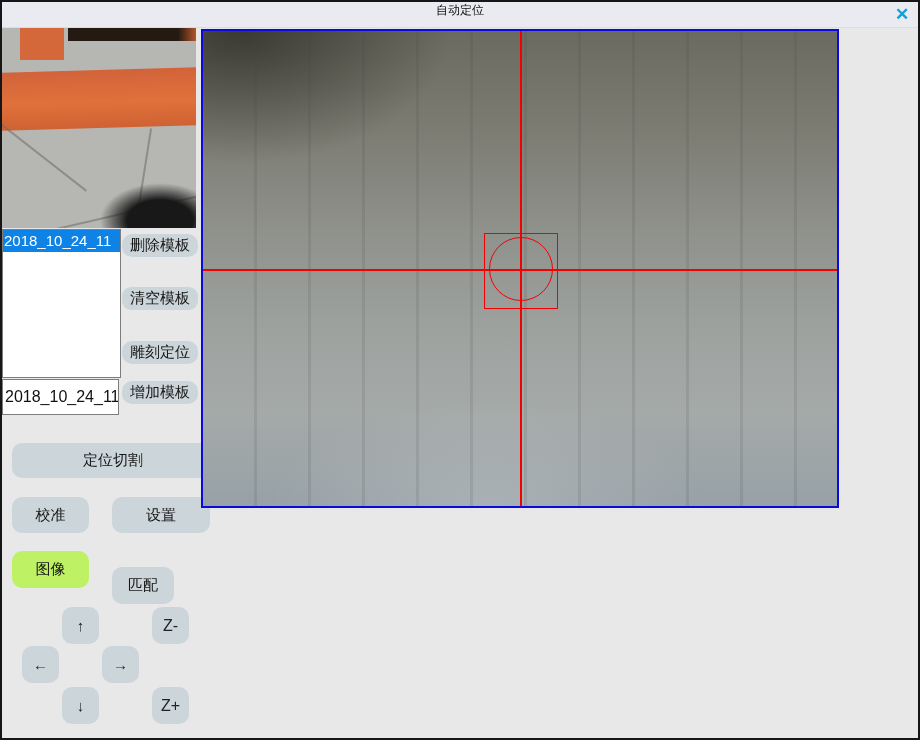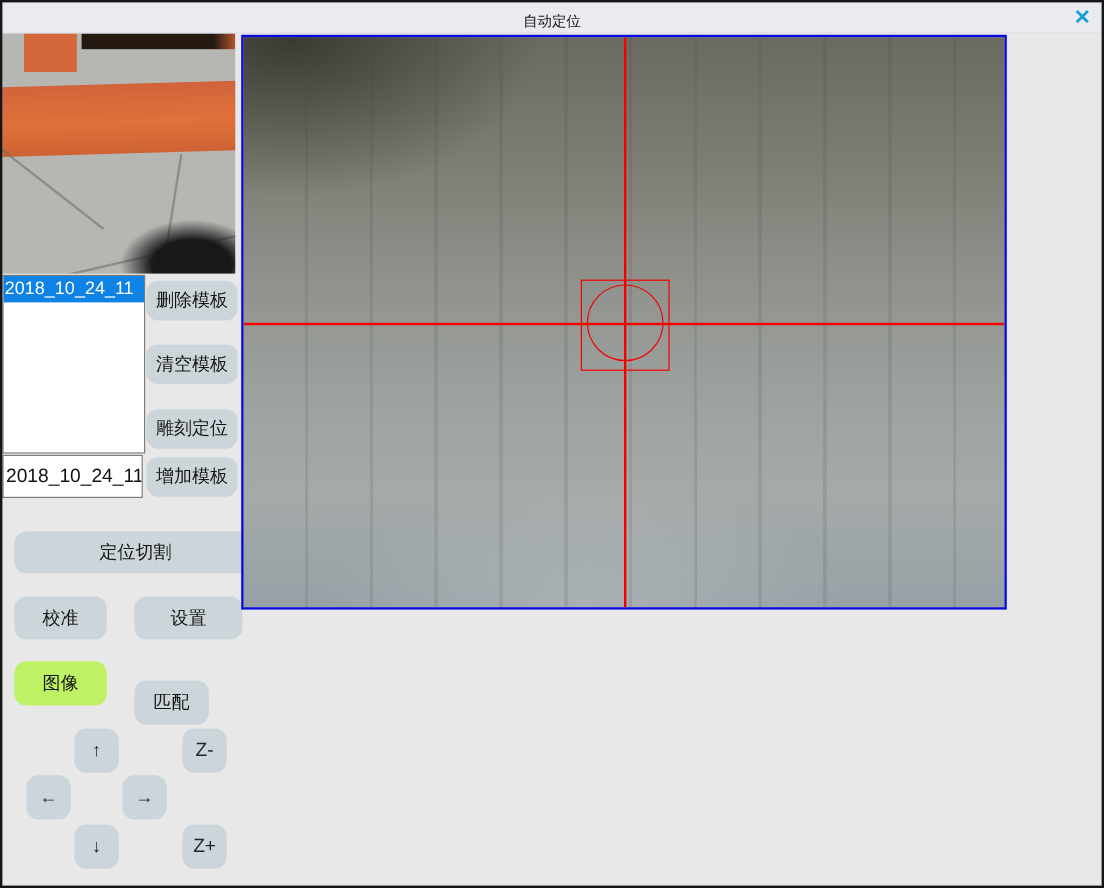--- a/index.html
+++ b/index.html
@@ -11,21 +11,21 @@
     overflow:hidden;
   }
   .window-border {
     position:absolute; left:0; top:0; width:916px; height:736px;
     border:2px solid #161616; pointer-events:none; z-index:50;
   }
   
   .titlebar {
     position:absolute; left:2px; top:2px; width:916px; height:25px;
     background:#eaeaf1; border-bottom:1px solid #dcdce4;
-    display:flex; align-items:flex-end; justify-content:center;
+    display:flex; align-items:flex-start; justify-content:center;
     font-size:12px; color:#111;
   }
   .close-btn {
     position:absolute; right:7px; top:4px; width:22px; height:20px;
     display:flex; align-items:center; justify-content:center;
     color:#14a0d4; font-weight:bold; font-size:17px; cursor:pointer;
   }
   
   .thumb {
     position:absolute; left:2px; top:28px; width:194px; height:200px;
@@ -69,28 +69,28 @@
     font-family:"Liberation Sans", sans-serif; outline:none;
   }
   
   .btn {
     position:absolute; background:#ccd5d9; border:none; border-radius:10px;
     display:flex; align-items:center; justify-content:center;
     font-size:15px; color:#161616; cursor:pointer;
     font-family:"Liberation Sans", sans-serif;
   }
   .btn-red { background:#bef264; }
-  .tplbtn { left:122px; width:76px; height:33px; }
+  .tplbtn { left:122px; width:76px; height:23px; }
   .b-delete  { top:234px; }
   .b-clear   { top:287px;border-radius:9px; }
   .b-engrave { top:341px;text-align:right; }
   .b-add     { top:381px; }
   .b-poscut  { left:12px; top:443px; width:202px; height:35px; }
   .b-cal     { left:12px;  top:497px; width:77px; height:36px;border-radius:10px; }
-  .b-set     { left:112px; top:497px; width:90px; height:36px; }
+  .b-set     { left:112px; top:497px; width:98px; height:36px; }
   .b-img     { left:12px;  top:551px; width:77px; height:37px; }
   .b-match   { left:112px; top:567px; width:62px; height:37px; }
   .jog { width:37px; height:37px; font-size:15px; color:#20242a; }
   .j-up    { left:62px;  top:607px; }
   .j-zm    { left:152px; top:607px; font-size:16px; }
   .j-left  { left:22px;  top:646px; }
   .j-right { left:102px; top:646px; }
   .j-down  { left:62px;  top:687px; }
   .j-zp    { left:152px; top:687px; font-size:16px; }
   

